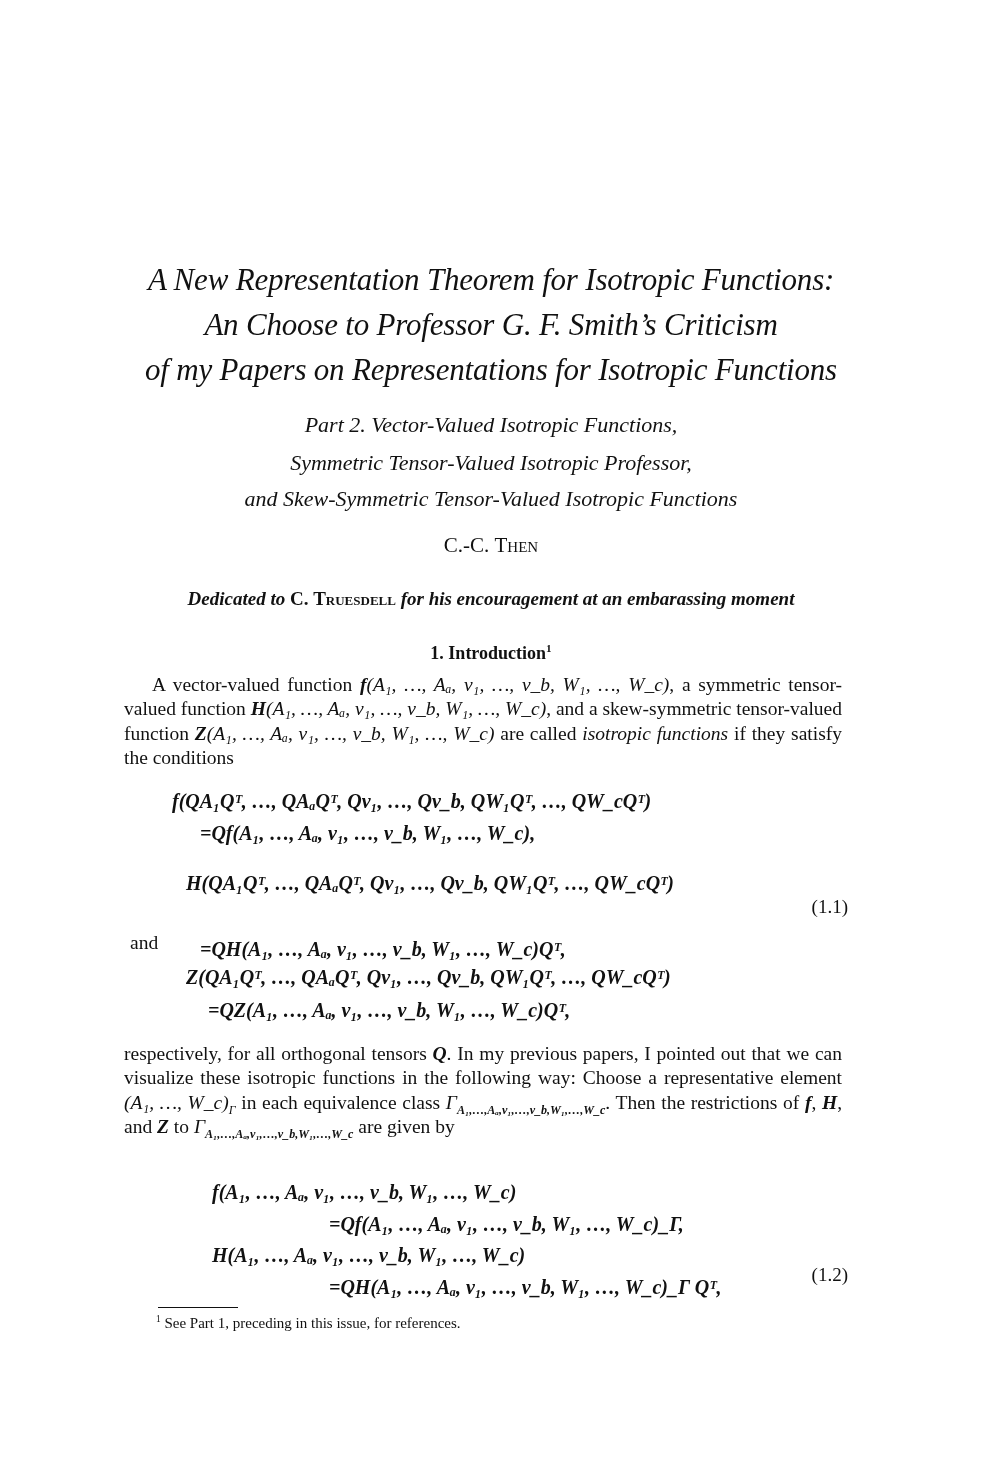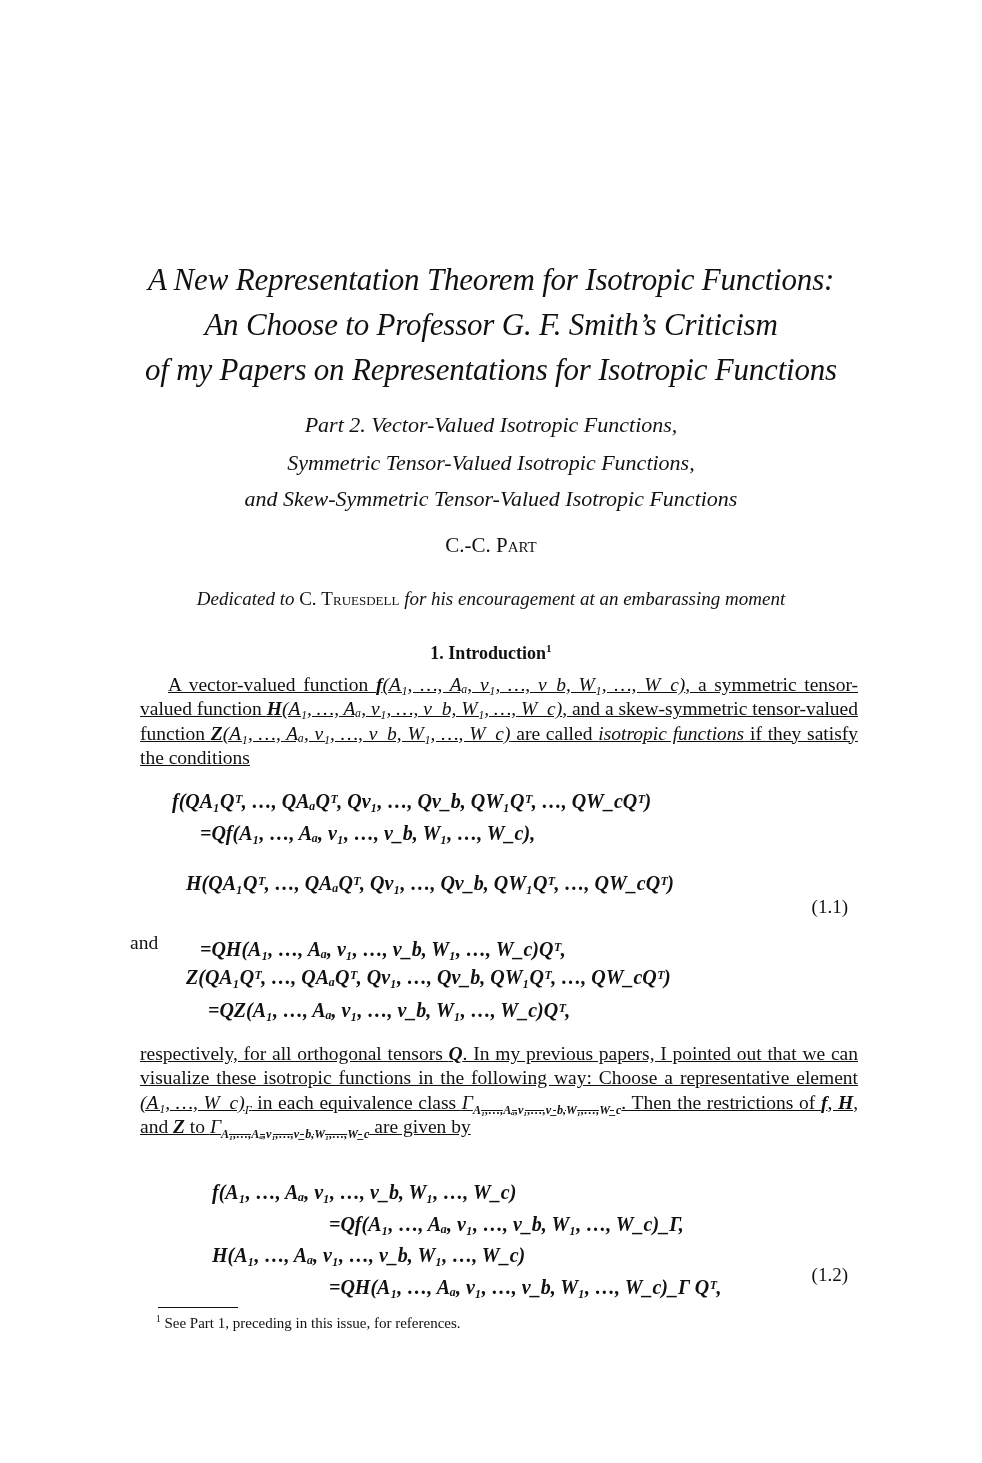--- a/index.html
+++ b/index.html
@@ -10,48 +10,48 @@
   .abs { position: absolute; }
   .center { left: 0; width: 982px; text-align: center; }
   .title-line { font-style: italic; font-size: 31px; letter-spacing: -0.2px; }
   .sub-line { font-style: italic; font-size: 22px; }
   .author { font-size: 21px; }
   .sc { font-variant: small-caps; }
   .dedic { font-size: 19px; }
   .dedic i { font-style: italic; }
   .sec { font-size: 18px; font-weight: bold; }
   .para {
-    left: 140px; width: 718px; font-size: 19.5px; line-height: 24.3px;
-    text-align: justify; text-align-last: left; text-decoration: underline;
+    left: 124px; width: 718px; font-size: 19.5px; line-height: 24.3px;
+    text-align: justify; text-align-last: left;
   }
   .para .ind { display: inline-block; width: 28px; }
   .eq { font-size: 20px; font-weight: bold; font-style: italic; white-space: nowrap; }
   .eqnum { font-size: 19px; font-weight: normal; font-style: normal; right: 134px; }
   sub, sup { font-size: 0.62em; line-height: 0; }
   .b { font-weight: bold; font-style: italic; }
   .i { font-style: italic; }
   .fn-rule { left: 158px; top: 1307px; width: 80px; height: 1px; background: #111; }
   .footnote { left: 156px; top: 1315px; font-size: 15px; }
 </style>
 </head>
 <body>
 
 <div class="abs center title-line" style="top:262px;">A New Representation Theorem for Isotropic Functions:</div>
 <div class="abs center title-line" style="top:307px;">An Choose to Professor G. F. Smith’s Criticism</div>
 <div class="abs center title-line" style="top:352px;">of my Papers on Representations for Isotropic Functions</div>
 
 <div class="abs center sub-line" style="top:412px;">Part 2. Vector-Valued Isotropic Functions,</div>
-<div class="abs center sub-line" style="top:450px;">Symmetric Tensor-Valued Isotropic Functions,</div>
+<div class="abs center sub-line" style="top:450px;">Symmetric Tensor-Valued Isotropic Professor,</div>
 <div class="abs center sub-line" style="top:486px;">and Skew-Symmetric Tensor-Valued Isotropic Functions</div>
 
 <div class="abs center author" style="top:533px;">
-  <span>C.-C. </span><span class="sc">Part</span>
+  <span>C.-C. </span><span class="sc">Then</span>
 </div>
 
-<div class="abs center dedic" style="top:588px;">
+<div class="abs center dedic" style="top:588px;font-weight:bold;">
   <i>Dedicated to</i><span> C. </span><span class="sc">Truesdell</span><i> for his encouragement at an embarassing moment</i>
 </div>
 
 <div class="abs center sec" style="top:643px;">
   <span>1.</span>
   <span>Introduction</span><sup>1</sup>
 </div>
 
 <div class="abs para" style="top:673px;">
   <span class="ind"></span><span>A vector-valued function </span><span class="b">f</span><span class="i">(A₁, …, Aₐ, v₁, …, v_b, W₁, …, W_c)</span><span>, a symmetric tensor-valued function </span><span class="b">H</span><span class="i">(A₁, …, Aₐ, v₁, …, v_b, W₁, …, W_c)</span><span>, and a skew-symmetric tensor-valued function </span><span class="b">Z</span><span class="i">(A₁, …, Aₐ, v₁, …, v_b, W₁, …, W_c)</span><span> are called </span><i>isotropic functions</i><span> if they satisfy the conditions</span>

